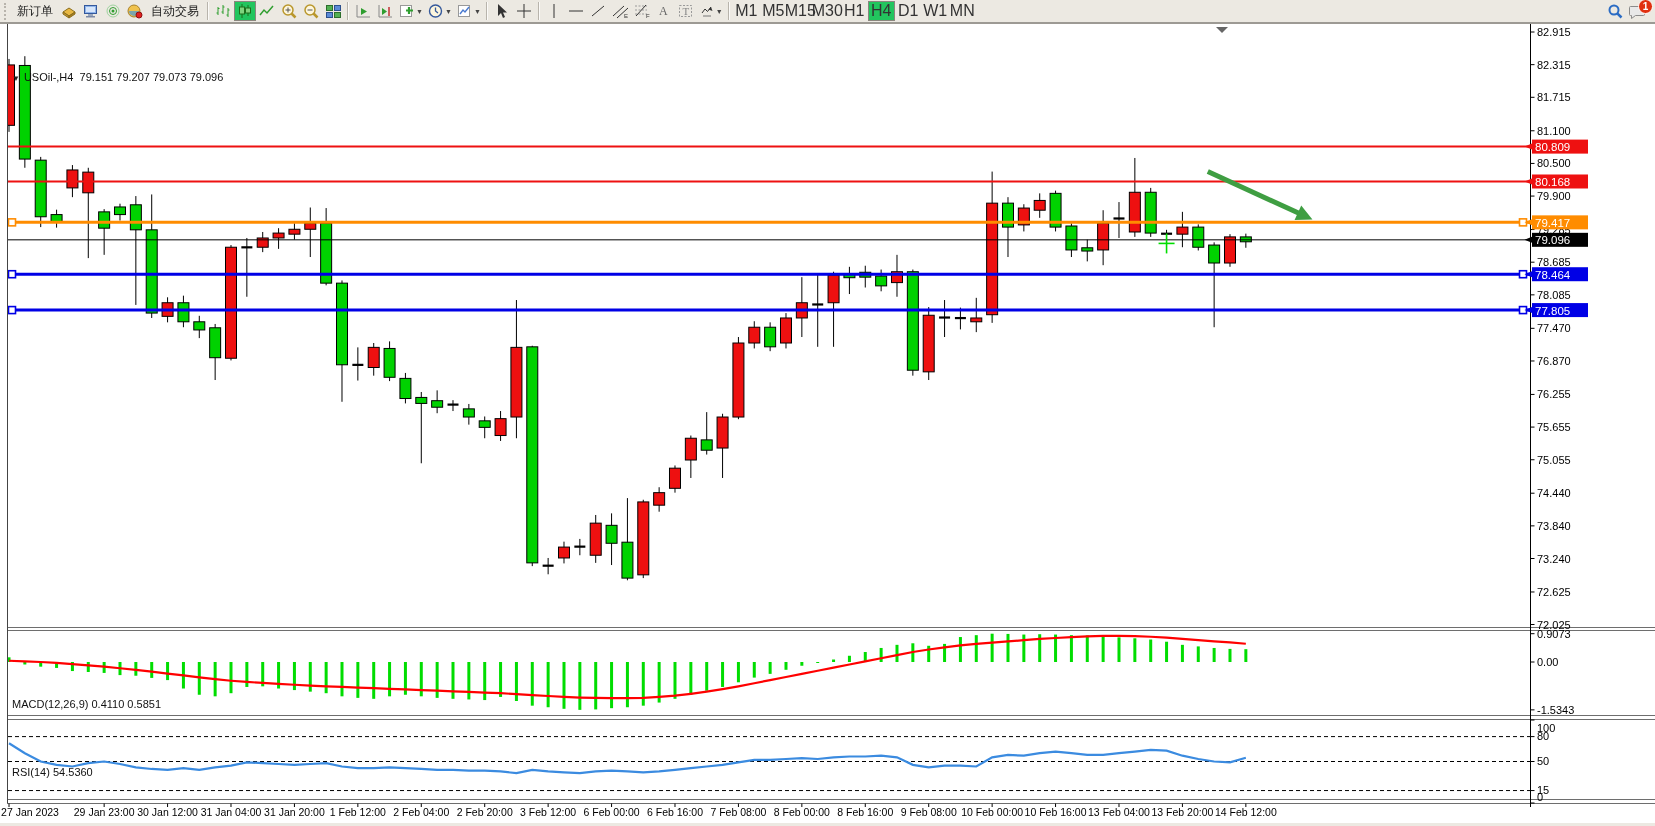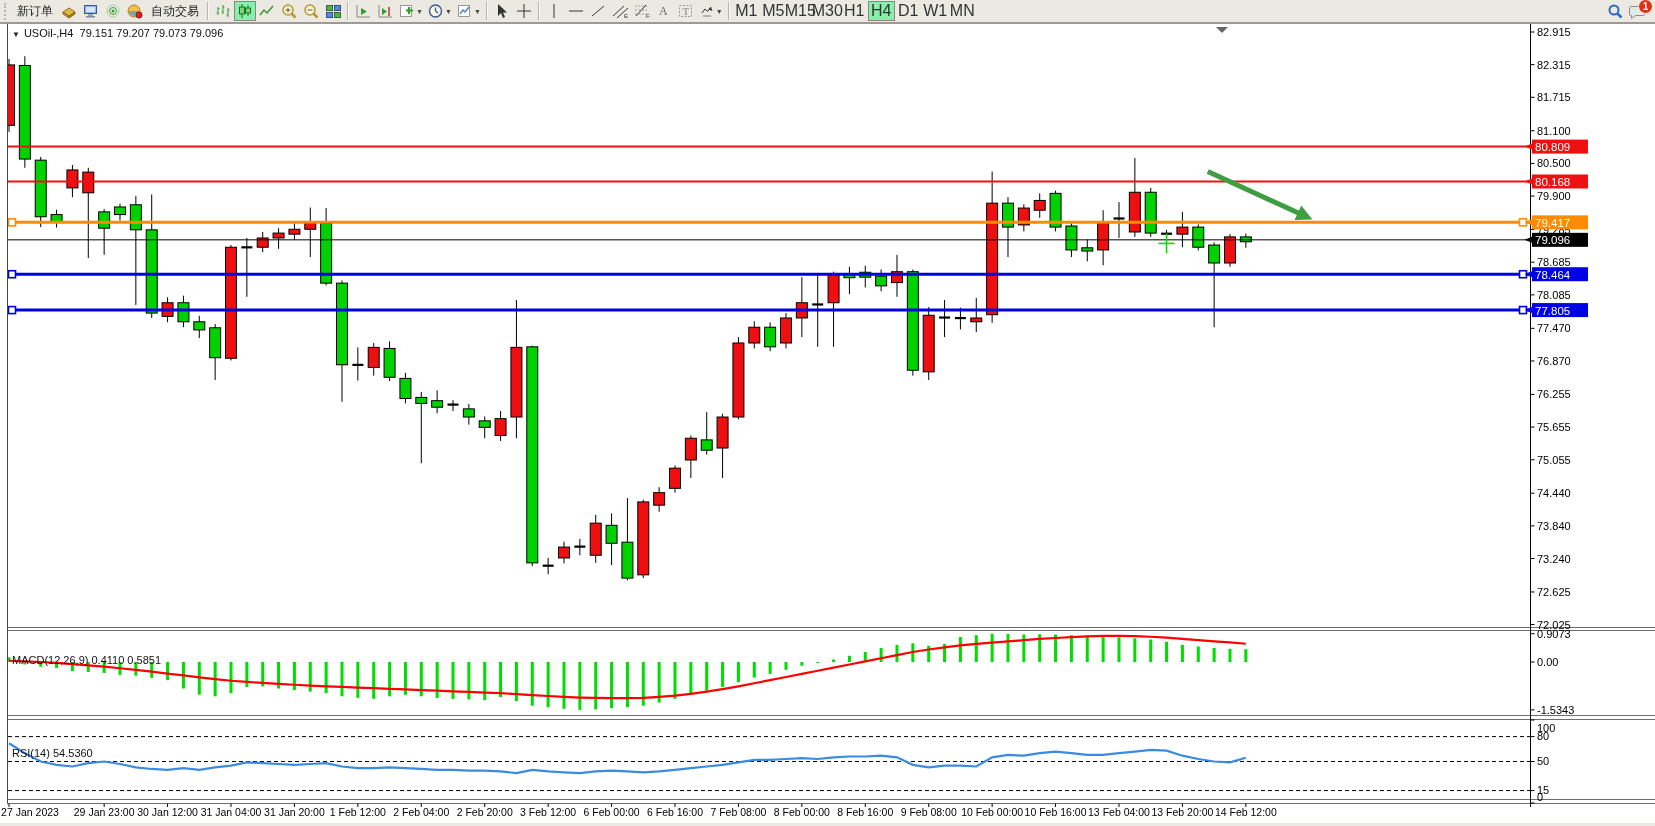--- a/index.html
+++ b/index.html
@@ -5,34 +5,34 @@
   html,body{margin:0;padding:0;background:#fff;}
   #app{position:relative;width:1655px;height:826px;overflow:hidden;
        font-family:"Liberation Sans",sans-serif;background:#fff;-webkit-font-smoothing:none;}
   
   .toolbar{position:absolute;top:0;left:0;width:1655px;height:23px;background:#ece9e2;
            border-bottom:1px solid #9d9a94;display:flex;align-items:center;padding-left:3px;
            box-sizing:border-box;z-index:20;}
   .tbtn{height:20px;min-width:22px;display:flex;align-items:center;justify-content:center;
         font-size:12px;color:#1c1c1c;padding:0 2px;box-sizing:border-box;cursor:default;}
   .tbtn.textbtn{padding:0 5px;white-space:nowrap;}
-  .tbtn.active{background:#86efac;border:1px solid #8a867e;}
+  .tbtn.active{background:#22c55e;border:1px solid #8a867e;}
   .tf{width:27px;font-size:16px;color:#333;}
   .sep{width:1px;height:18px;background:#b8b4ac;border-right:1px solid #fbfaf8;margin:0 3px;}
   .grip{width:3px;height:17px;border-left:2px dotted #b8b4ac;margin:0 3px 0 1px;}
   .caretspan{font-size:7px;color:#444;margin-left:1px;}
   .spacer{flex:1;}
   .chatwrap{position:relative;}
   .badge{position:absolute;top:-2px;right:-4px;background:#e03010;color:#fff;font-size:10px;
          font-weight:bold;border-radius:8px;min-width:13px;height:13px;line-height:13px;
          text-align:center;border:1px solid #fff;}
   
   .left-strip{position:absolute;left:0;top:23px;width:7px;height:797px;background:#ece9e2;}
   .bottom-strip{position:absolute;left:0;top:820px;width:1655px;height:6px;background:#ece9e2;}
-  .overlay{position:absolute;font-size:11px;color:#111;z-index:5;pointer-events:none;white-space:nowrap;}
+  .overlay{position:absolute;font-size:11px;color:#111;z-index:5;pointer-events:none;white-space:nowrap;margin-top:44px;}
   .overlay .arrow-glyph{font-size:8px;color:#222;margin-right:4px;}
   svg#plot{position:absolute;left:0;top:0;z-index:1;}
   .icon-svg{display:block;}
 </style>
 </head>
 <body>
 
 <div id="app">
 
   <div class="toolbar">
@@ -672,17 +672,17 @@
   <div class="bottom-strip"></div>
 
   <div class="overlay" style="left:12px;top:27px;">
     <span class="arrow-glyph">▼</span><span>USOil-,H4</span>&nbsp;&nbsp;<span>79.151 79.207 79.073 79.096</span>
   </div>
 
   <div class="overlay" style="left:12px;top:654px;">
     <span>MACD(12,26,9)</span>&nbsp;<span>0.4110 0.5851</span>
   </div>
 
-  <div class="overlay" style="left:12px;top:747px;">
+  <div class="overlay" style="left:12px;top:722px;">
     <span>RSI(14)</span>&nbsp;<span>54.5360</span>
   </div>
 
 </div>
 
 </body></html>

